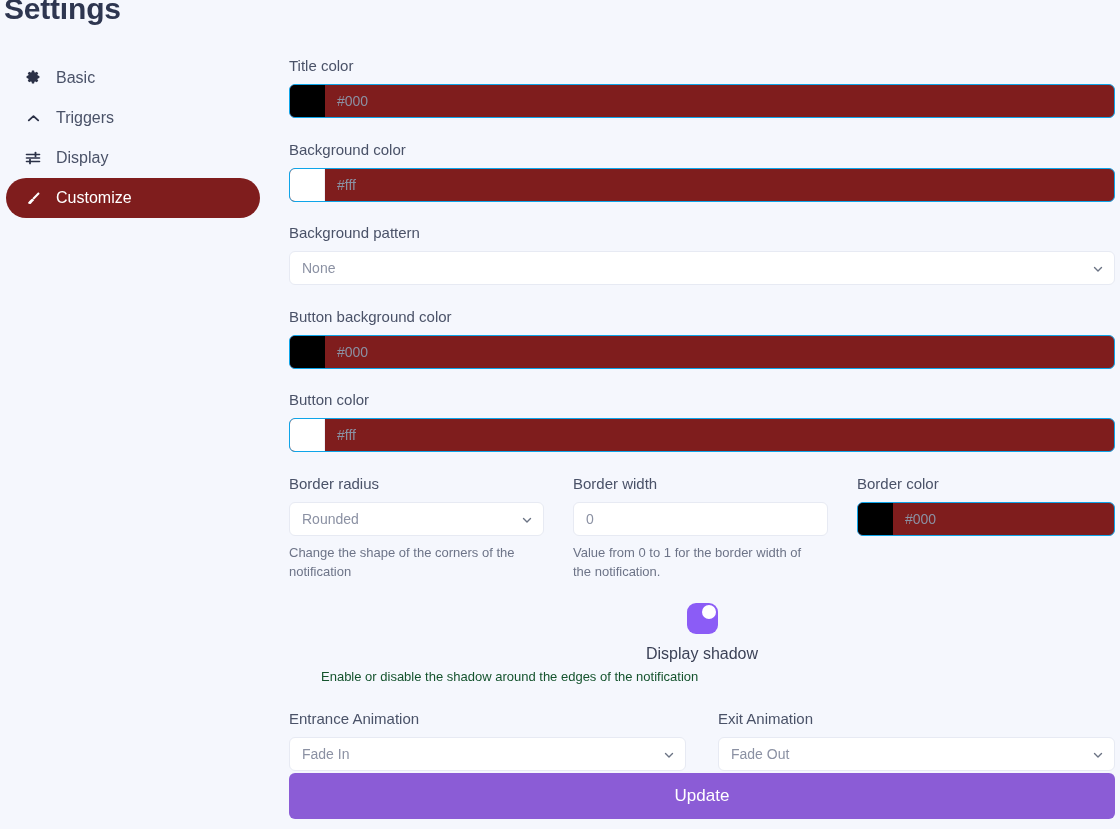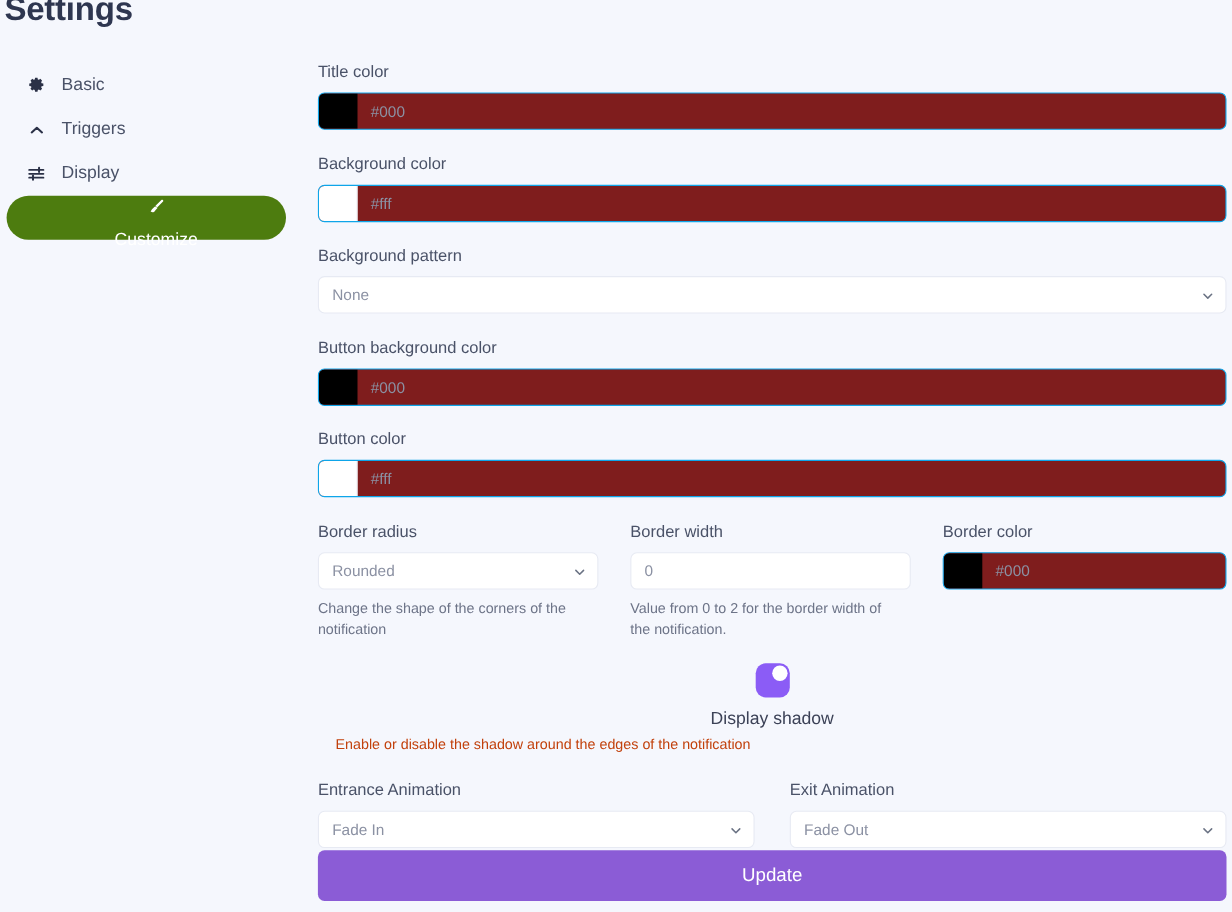--- a/index.html
+++ b/index.html
@@ -40,22 +40,21 @@
     border-radius: 20px;
     gap: 14px;
     cursor: pointer;
   }
   .nav-item + .nav-item { margin-top: 0px; }
   .nav-item .nav-label {
     font-size: 16px;
     color: #4a5268;
   }
   .nav-item.active {
-    background: #4d7c0f;
-    flex-direction: column;
+    background: #7f1d1d;
   }
   .nav-item.active .nav-label { color: #ffffff; }
   .nav-icon {
     width: 18px;
     height: 18px;
     display: flex;
     align-items: center;
     justify-content: center;
     flex: 0 0 18px;
   }
@@ -170,21 +169,21 @@
     flex: 0 0 31px;
   }
   .toggle .knob {
     position: absolute;
     top: 2px; left: 15px;
     width: 14px; height: 14px;
     border-radius: 50%;
     background: #ffffff;
   }
   .toggle-label { font-size: 16px; color: #3c4257; }
-  .toggle-help { font-size: 13px; color: #c2410c; margin-top: 6px; margin-left: 16px; }
+  .toggle-help { font-size: 13px; color: #14532d; margin-top: 6px; margin-left: 32px; }
 
   
   .anim-row { position: absolute; left: 0; top: 610px; width: 826px; display: flex; margin-top: 43px; }
   .anim-col { width: 429px; flex: 0 0 429px; }
   .anim-col .select { width: 397px; }
 
   
   .update-btn {
     position: absolute;
     left: 0; top: 717px;
@@ -306,21 +305,21 @@
               <polyline points="2.5,4.5 6,8 9.5,4.5"></polyline>
             </svg>
         </span>
       </div>
       <div class="help">Change the shape of the corners of the notification</div>
     </div>
 
     <div class="col-b">
       <span class="label">Border width</span>
       <div class="input">0</div>
-      <div class="help">Value from 0 to 2 for the border width of the notification.</div>
+      <div class="help">Value from 0 to 1 for the border width of the notification.</div>
     </div>
 
     <div class="col-c">
       <span class="label">Border color</span>
       <div class="colorfield">
         <div class="swatch" style="background:#000000"></div>
         <div class="hex">#000</div>
       </div>
     </div>
 

